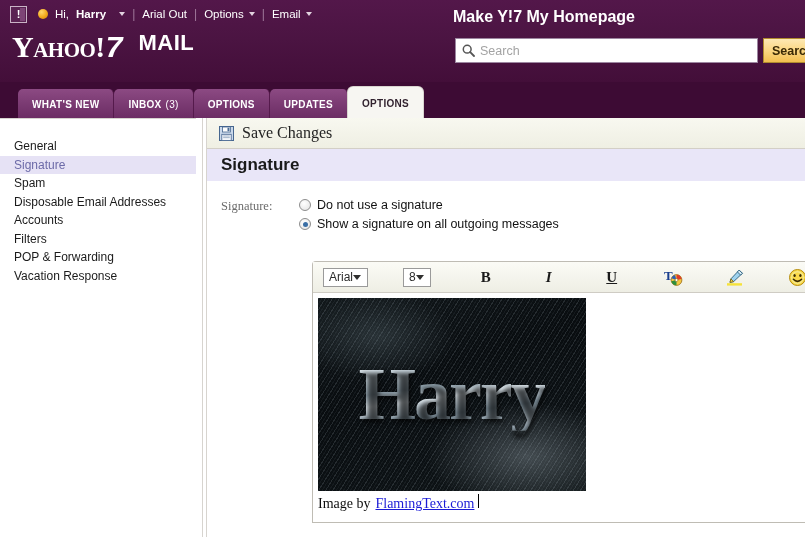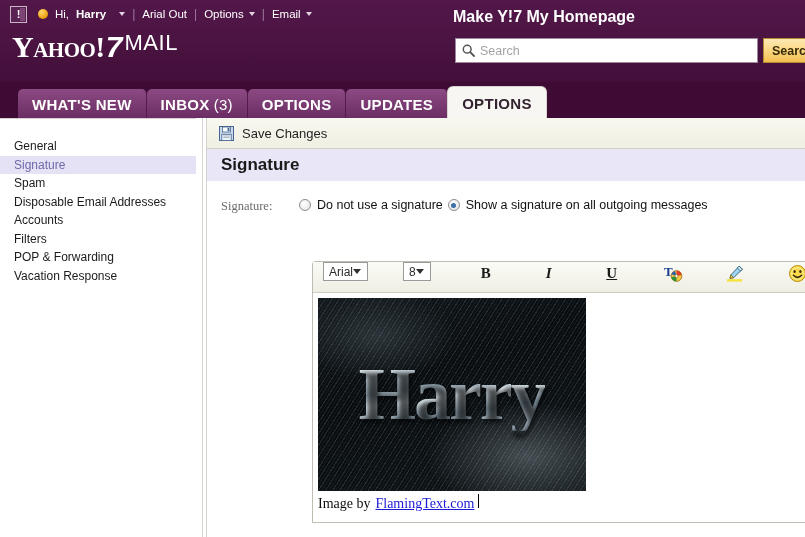--- a/index.html
+++ b/index.html
@@ -95,23 +95,23 @@
     line-height: 1;
   }
   .logo .seven {
     font-family: "Liberation Sans", sans-serif;
     font-size: 30px; font-weight: bold;
     font-style: italic;
     margin-left: 1px; line-height: 1;
   }
   .logo .mail {
     font-family: "Liberation Sans", sans-serif;
-    font-size: 22px; font-weight: normal;
+    font-size: 22px; font-weight: bold;
     letter-spacing: 0.5px;
-    margin-left: 2px; line-height: 1;
+    margin-left: 16px; line-height: 1;
   }
 
   
   .search-wrap {
     position: absolute; left: 455px; top: 38px;
     display: flex; align-items: stretch;
   }
   .search-box {
     width: 303px; height: 25px;
     background: #ffffff;
@@ -149,21 +149,21 @@
     background: #3d0b34;
   }
   .tabs {
     position: absolute; left: 18px; top: 5px;
     display: flex; align-items: flex-end;
   }
   .tab {
     height: 31px;
     padding: 0 14px;
     display: flex; align-items: center;
-    color: #ffffff; font-size: 15px; font-weight: bold;
+    color: #ffffff; font-size: 10px; font-weight: bold;
     letter-spacing: 0.3px;
     background: linear-gradient(to bottom, #8c4a83 0%, #7a3a72 50%, #6a2b62 100%);
     border-top-left-radius: 5px; border-top-right-radius: 5px;
     border-right: 1px solid #551a4c;
     box-sizing: border-box;
     white-space: nowrap; cursor: pointer;
   }
   .tab .cnt { font-weight: normal; margin-left: 4px; }
   .tab.active {
     background: #f7f6f2;
@@ -217,21 +217,21 @@
     background: #ffffff;
   }
   .toolbar-save {
     height: 31px; width: 598px;
     background: linear-gradient(to bottom, #f8f8f0 0%, #efefe3 100%);
     border-bottom: 1px solid #d3cfc6;
     display: flex; align-items: center;
     box-sizing: border-box;
   }
   .save-ico { margin-left: 12px; margin-right: 8px; line-height: 0; }
-  .save-label { font-size: 13px; color: #242424; cursor: pointer; }
+  .save-label { font-size: 16px; color: #242424; cursor: pointer; font-family: Liberation Serif, serif; }
 
   .sig-header {
     height: 33px; width: 598px;
     background: #e9e6f8;
     display: flex; align-items: center;
     box-sizing: border-box;
     border-bottom: 1px solid #ffffff;
   }
   .sig-header h1 {
     margin: 0; padding-left: 14px;
@@ -240,21 +240,21 @@
 
   .form-area { padding-top: 16px; position: relative; }
   .radio-row {
     display: flex; align-items: flex-start;
     padding-left: 14px;
   }
   .field-label {
     width: 78px; font-size: 12.5px; color: #6b6b6b;
     padding-top: 1px; text-align: left; font-family: Liberation Serif, serif;
   }
-  .radio-group { display: flex; flex-direction: row; gap: 5px; }
+  .radio-group { display: flex; flex-direction: column; gap: 5px; }
   .radio-line { display: flex; align-items: center; }
   .radio {
     width: 12px; height: 12px; border-radius: 50%;
     border: 1px solid #8d8d8d;
     background: radial-gradient(circle at 40% 35%, #ffffff 0%, #eaeaea 70%, #d6d6d6 100%);
     box-sizing: border-box; margin-right: 6px;
     position: relative; flex: 0 0 auto; cursor: pointer;
   }
   .radio.checked:after {
     content: ""; position: absolute;
@@ -270,21 +270,21 @@
     border: 1px solid #bfbcb4;
     border-right: none;
     background: #ffffff;
     box-sizing: border-box;
     border-top-left-radius: 4px;
   }
   .editor-toolbar {
     height: 31px; width: 100%;
     background: linear-gradient(to bottom, #fbfbf6 0%, #eeeee4 100%);
     border-bottom: 1px solid #cfccc4;
-    display: flex; 
+    display: flex; align-items: center;
     box-sizing: border-box;
     gap: 28px;
   }
   .sel {
     height: 19px;
     border: 1px solid #9a9a9a;
     background: #ffffff;
     box-sizing: border-box;
     display: flex; align-items: center;
     position: relative; cursor: pointer;

